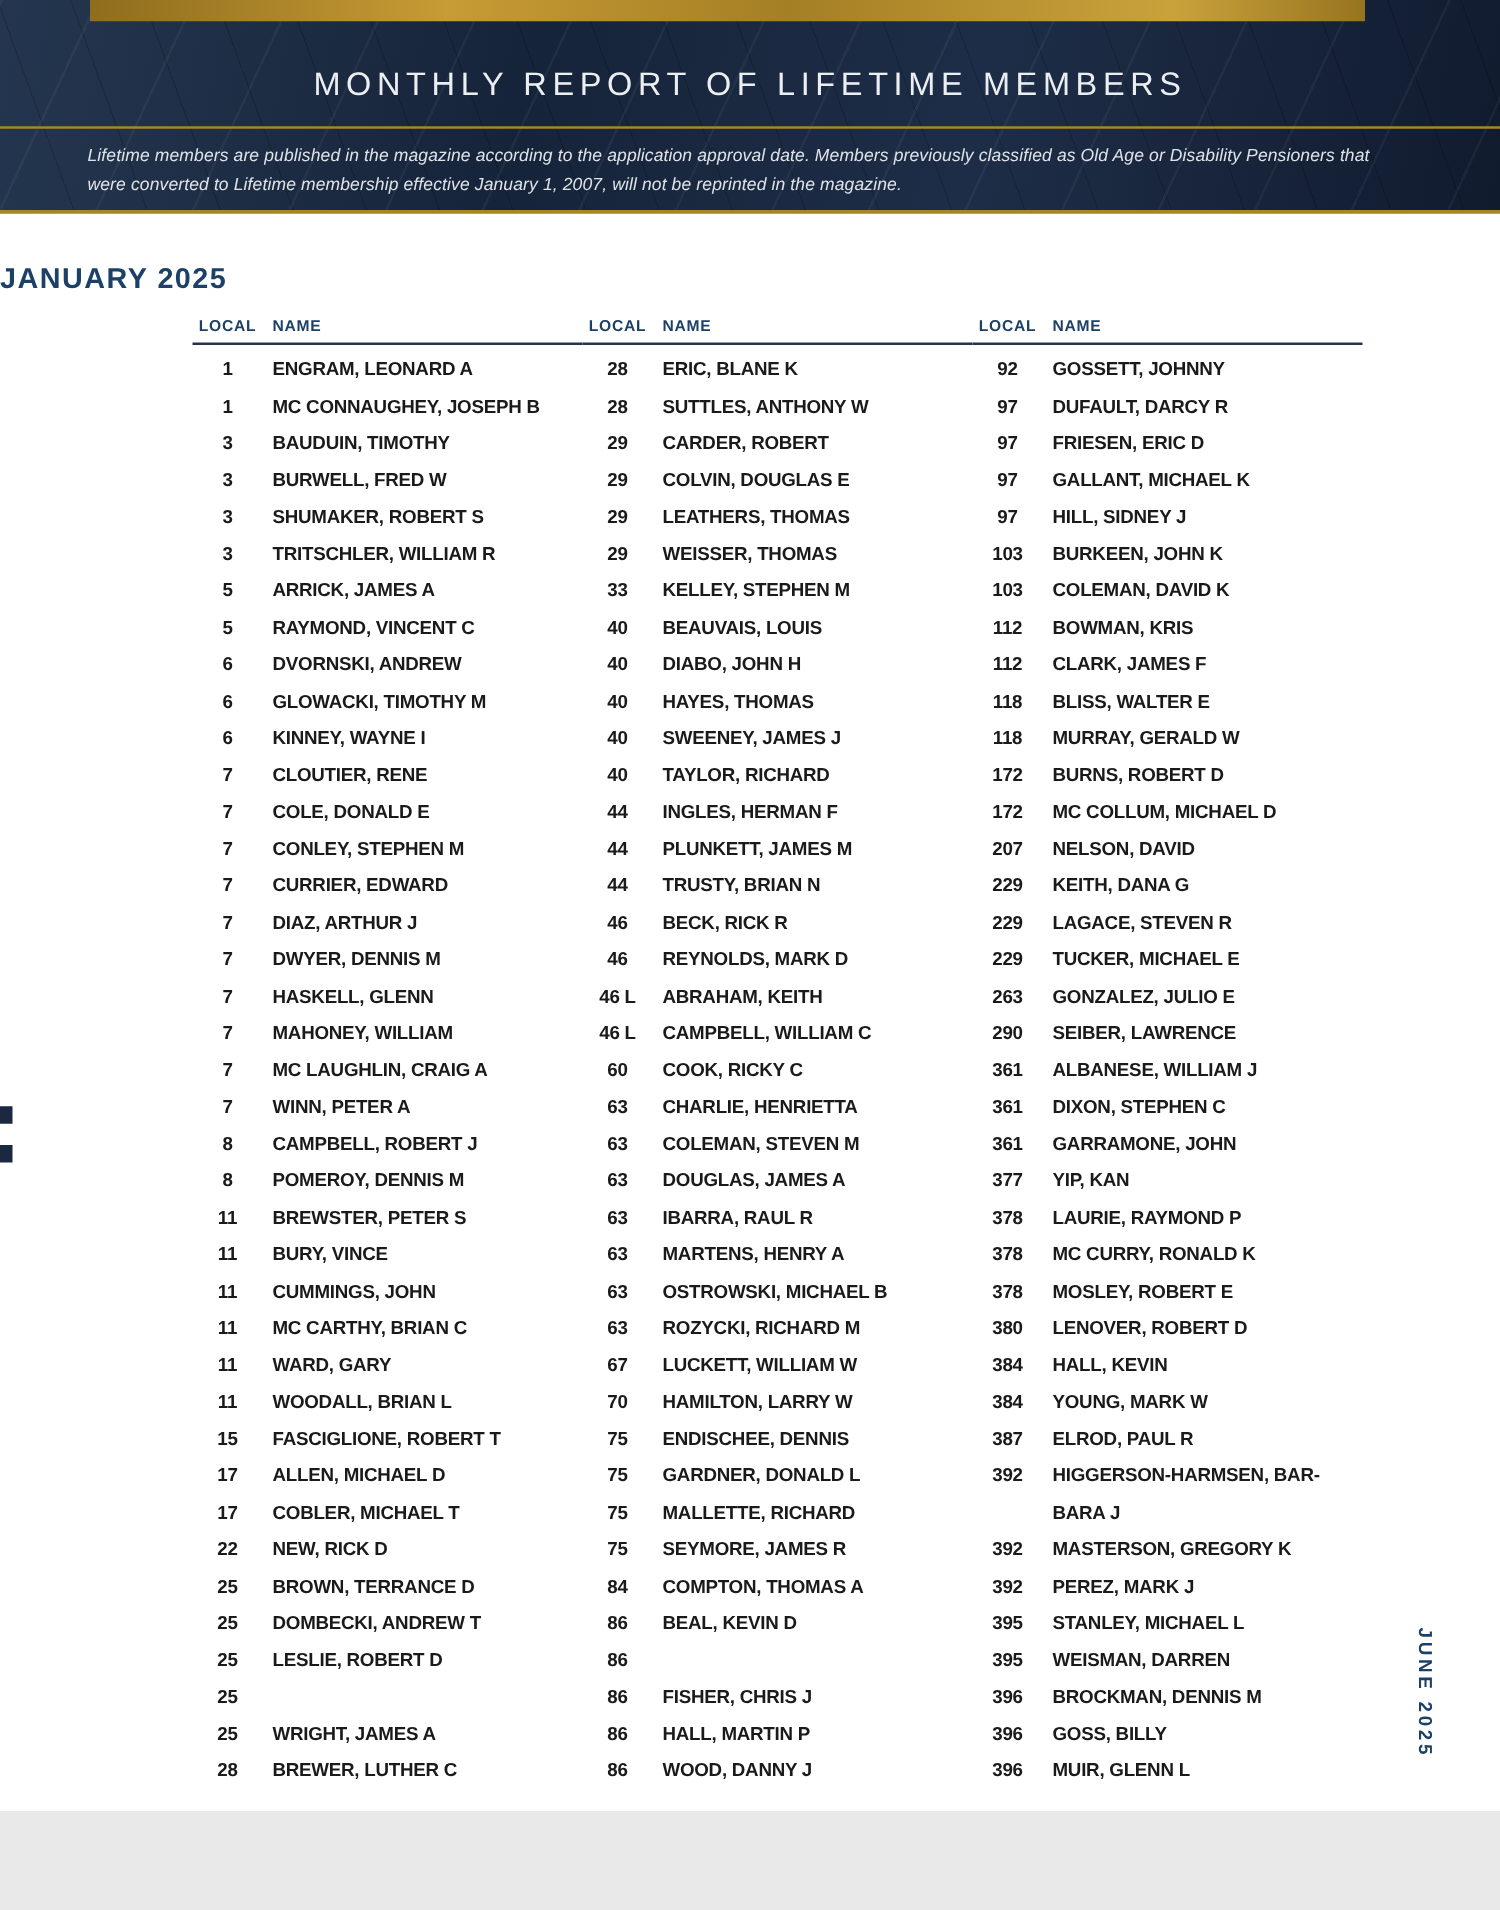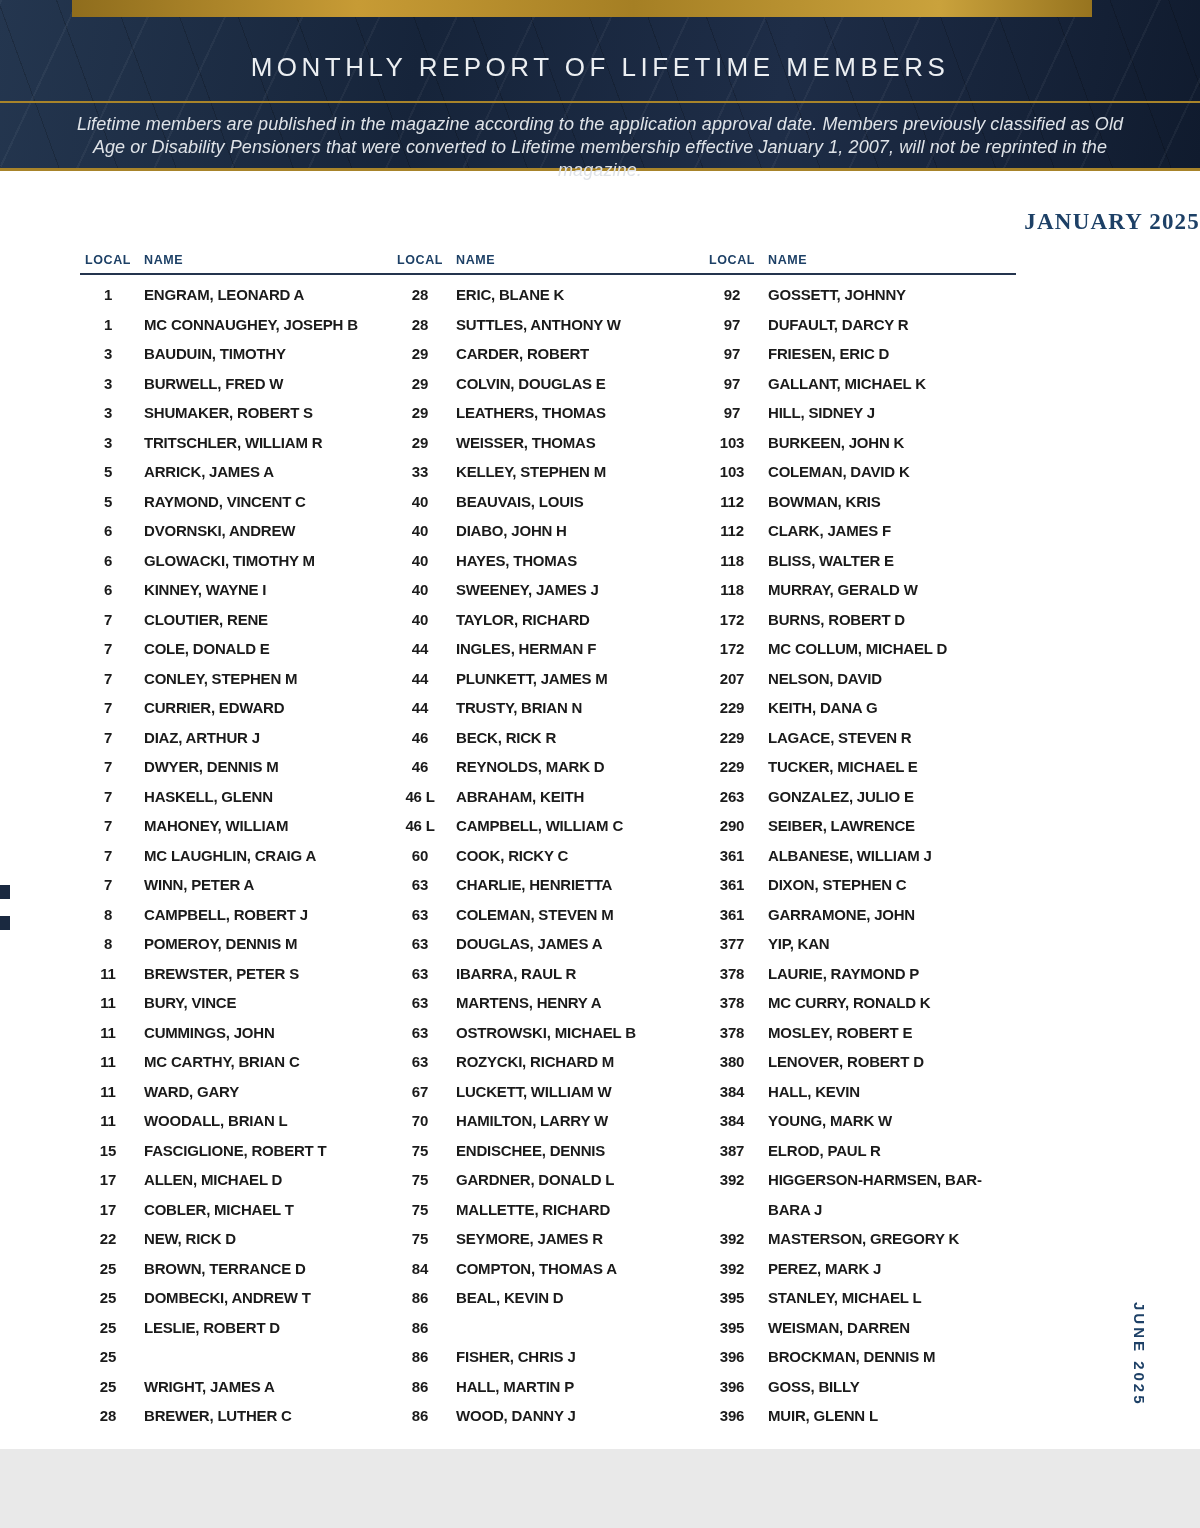--- a/index.html
+++ b/index.html
@@ -35,41 +35,40 @@
     letter-spacing:4.5px;
   }
   .gold-rule {
     position:absolute; top:101px; left:0; width:100%; height:2px;
     background:#a8842a;
   }
   .masthead-notice {
     position:absolute; top:113px; left:50%;
     transform:translateX(-50%);
     width:1060px;
-    text-align:center;
+    text-align:left;
     color:#dfe3e8;
     font-style:italic;
-    font-size:18px; line-height:23px;
+    font-size:14px; line-height:23px;
     letter-spacing:0.1px;
   }
 
   
   .month-title {
     margin-top:38px;
-    text-align:right;
+    text-align:left;
     color:#1d4066;
     font-size:23px; font-weight:700;
     letter-spacing:1.2px;
-    font-family:Liberation Serif, serif;
   }
   .columns {
     margin:16px 80px 0 80px;
     width:1010px;
     display:flex;
-    justify-content:flex-start;
+    justify-content:flex-end;
   }
   .col { width:312px; }
   .col-header {
     display:flex;
     padding-bottom:4px;
     border-bottom:2px solid #24344e;
     color:#1d4066;
     font-size:12.5px; font-weight:700;
     letter-spacing:0.6px;
     line-height:18px;

